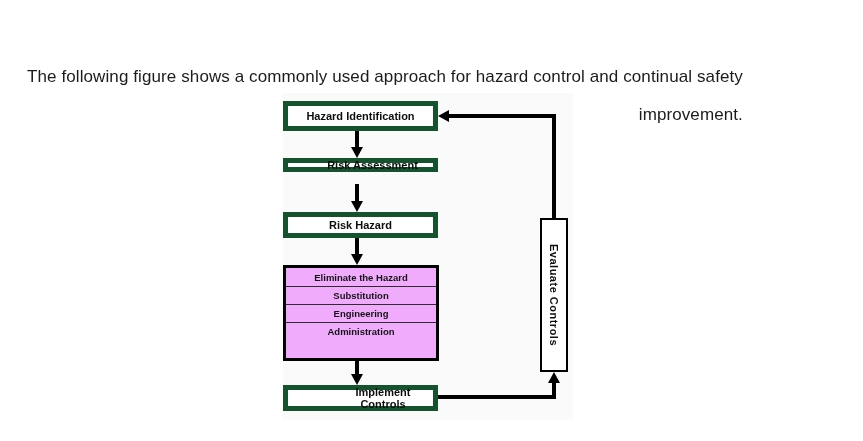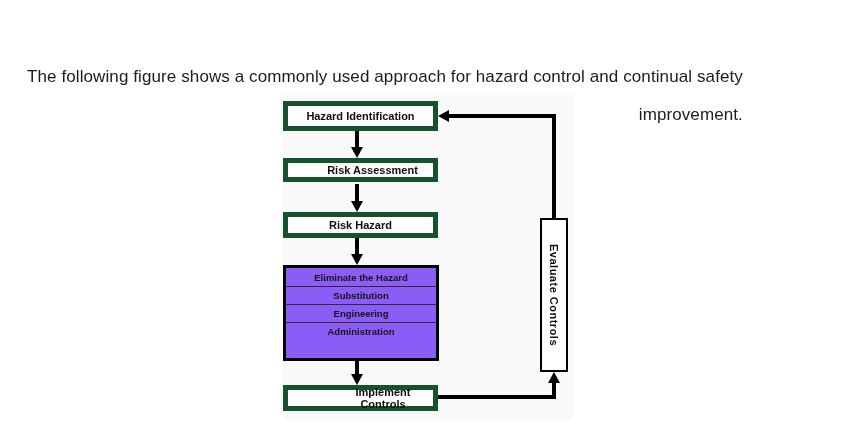--- a/index.html
+++ b/index.html
@@ -45,29 +45,29 @@
   .fbox {
     position: absolute;
     left: 0; width: 155px;
     background: #ffffff;
     border: 5px solid #14532d;
     display: flex; align-items: center; justify-content: center;
     font-weight: bold; font-size: 11px; color: #0d0d0d;
     text-align: center;
   }
   .b1 { top: 8px;   height: 30px; }
-  .b2 { top: 65px;  height: 24px; padding-left: 24px; }
+  .b2 { top: 65px;  height: 14px; padding-left: 24px; }
   .b3 { top: 119px; height: 26px; }
   .b5 { top: 292px; height: 26px; padding-left: 45px; }
 
   .stack {
     position: absolute;
     left: 0; top: 172px;
     width: 156px; height: 96px;
-    background: #8b5cf6;
+    background: #f0abfc;
     border: 3px solid #000000;
   }
   .srow {
     height: 18px;
     display: flex; align-items: center; justify-content: center;
     font-weight: bold; font-size: 9.5px; color: #141414;
   }
   .srow + .srow { border-top: 1px solid #2d2d2d; }
 
   .evalbox {

